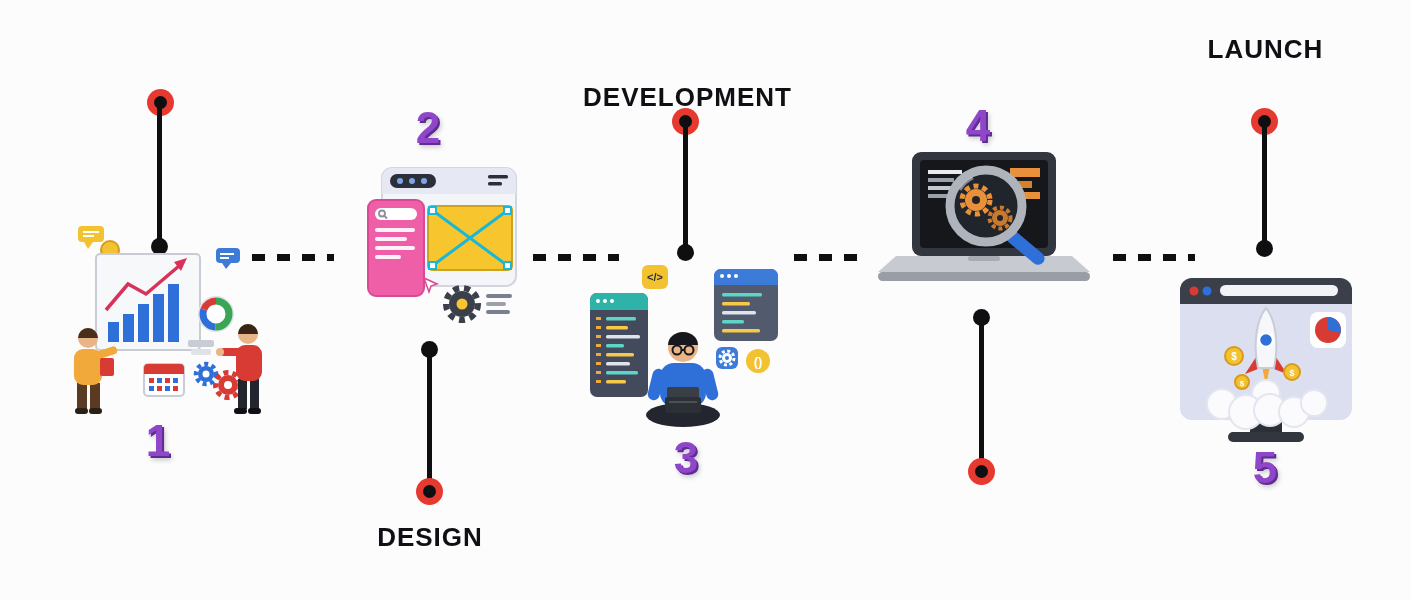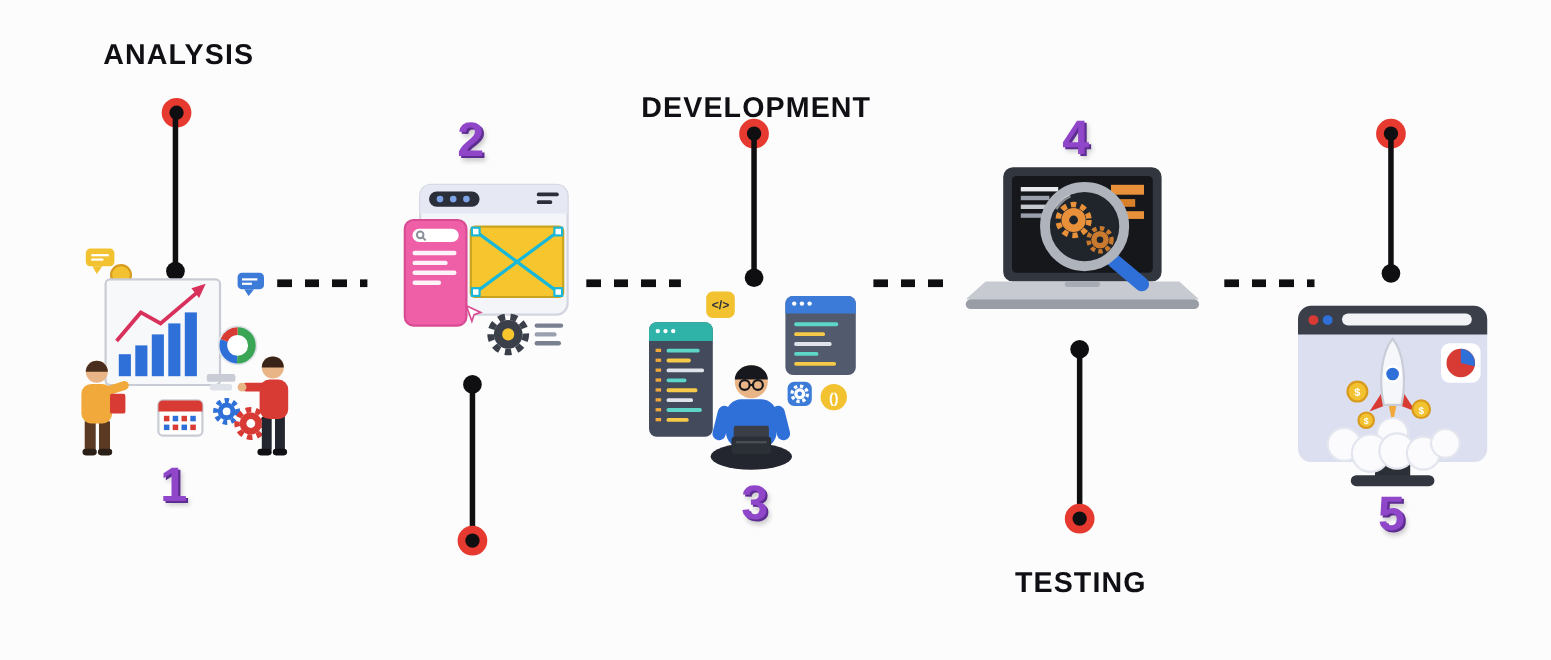--- a/index.html
+++ b/index.html
@@ -26,21 +26,20 @@
     position:absolute; height:7px;
     background:repeating-linear-gradient(90deg,#0f0f12 0 13px,transparent 13px 25px);
   }
   .illus { position:absolute; }
 </style>
 </head>
 <body>
 
 <div class="canvas">
 
-  <div class="stage-label" style="left:40px; top:34px; width:245px;">ANALYSIS</div>
   <div class="dot-red" style="left:147px; top:89px;"></div>
   <div class="vline" style="left:157px; top:100px; height:148px;"></div>
   <div class="dot-black" style="left:151px; top:238px;"></div>
 
   <svg class="illus" style="left:48px; top:222px;" width="218" height="205" viewBox="0 0 218 205">
     <g>
       <rect x="30" y="4" width="26" height="16" rx="4" fill="#f2c230"></rect>
       <path d="M36 20 l4 7 5 -7 z" fill="#f2c230"></path>
       <rect x="35" y="9" width="16" height="2" fill="#fff"></rect>
       <rect x="35" y="13" width="11" height="2" fill="#fff"></rect>
@@ -168,20 +167,21 @@
     </g>
     <g>
       <rect x="124" y="132" width="26" height="4" rx="2" fill="#7b8090"></rect>
       <rect x="124" y="140" width="20" height="4" rx="2" fill="#9aa0ad"></rect>
       <rect x="124" y="148" width="24" height="4" rx="2" fill="#7b8090"></rect>
     </g>
   </svg>
   <div class="dot-black" style="left:421px; top:341px;"></div>
   <div class="vline" style="left:427px; top:350px; height:140px;"></div>
   <div class="dot-red" style="left:416px; top:478px;"></div>
+  <div class="stage-label" style="left:330px; top:522px; width:200px;">DESIGN</div>
 
   <div class="dash" style="left:533px; top:254px; width:86px;"></div>
 
   <div class="stage-label" style="left:560px; top:34px; width:255px;margin-top:48px;">DEVELOPMENT</div>
   <div class="dot-red" style="left:672px; top:108px;"></div>
   <div class="vline" style="left:683px; top:120px; height:132px;"></div>
   <div class="dot-black" style="left:677px; top:244px;"></div>
 
   <svg class="illus" style="left:586px; top:255px;" width="205" height="182" viewBox="0 0 205 182">
     <g>
@@ -283,24 +283,24 @@
         <circle cx="140" cy="70" r="8" fill="#c97a2e"></circle>
         <circle cx="140" cy="70" r="10.5" fill="none" stroke="#c97a2e" stroke-width="4" stroke-dasharray="4 3"></circle>
         <circle cx="140" cy="70" r="3" fill="#20242b"></circle>
       </g>
       <path d="M100 42 a30 30 0 0 1 13 -12" stroke="#e8eaee" stroke-width="3" fill="none" opacity="0.5"></path>
     </g>
   </svg>
   <div class="dot-black" style="left:973px; top:309px;"></div>
   <div class="vline" style="left:979px; top:318px; height:152px;"></div>
   <div class="dot-red" style="left:968px; top:458px;"></div>
-  <div class="stage-label" style="left:885px; top:514px; width:195px;">TESTING</div>
 
   <div class="dash" style="left:1113px; top:254px; width:82px;"></div>
 
+  <div class="stage-label" style="left:1168px; top:34px; width:195px;">LAUNCH</div>
   <div class="dot-red" style="left:1251px; top:108px;"></div>
   <div class="vline" style="left:1262px; top:120px; height:128px;"></div>
   <div class="dot-black" style="left:1256px; top:240px;"></div>
 
   <svg class="illus" style="left:1170px; top:270px;" width="192" height="182" viewBox="0 0 192 182">
     <g>
       <rect x="80" y="148" width="32" height="16" fill="#2b2f36"></rect>
       <rect x="58" y="162" width="76" height="10" rx="5" fill="#32363e"></rect>
     </g>
     <g>

